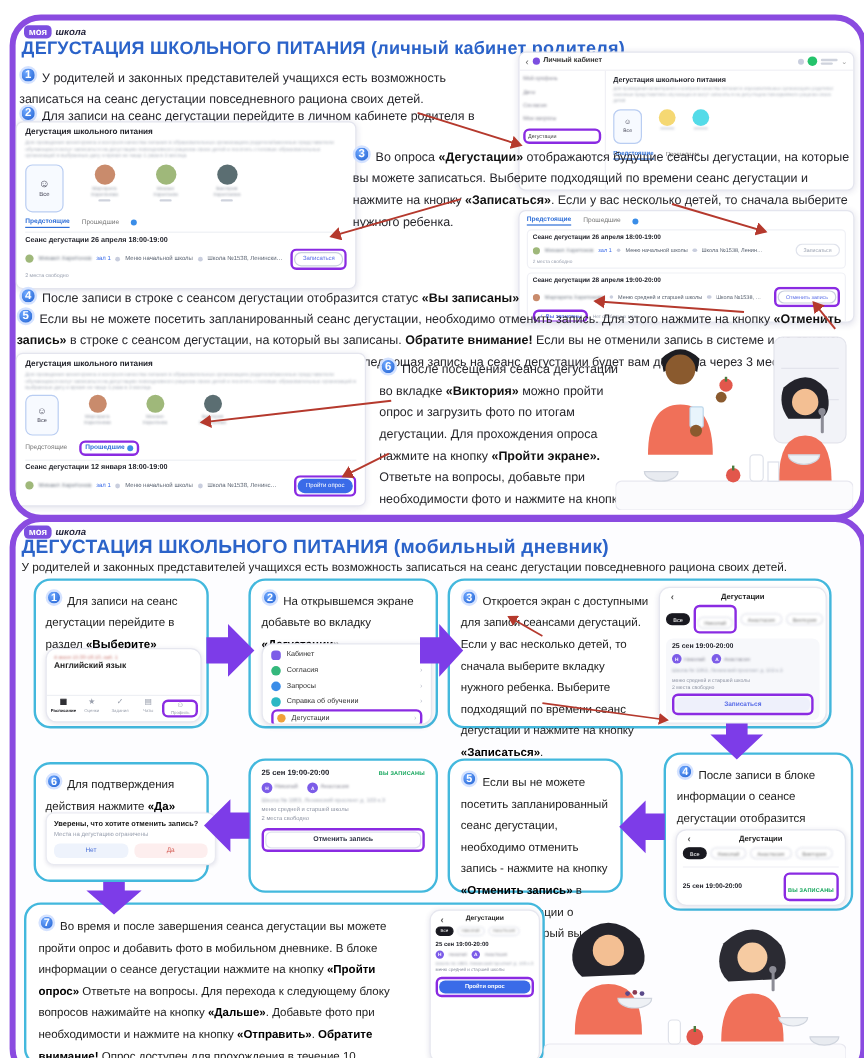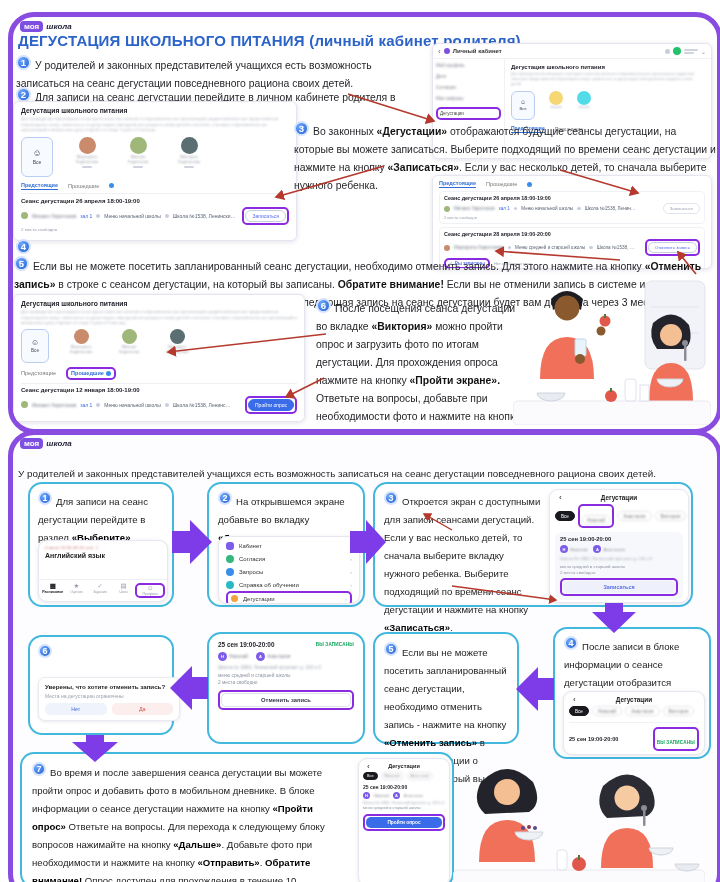--- a/index.html
+++ b/index.html
@@ -184,21 +184,21 @@
               <span class="pill">Записаться</span>
             </span>
           </div>
           <div class="free" style="margin-top:2px;">2 места свободно</div>
         </div>
       </div>
     </div>
 
     <div class="abs" style="left:281px;top:104px;width:422px;">
       <span class="stepnum">3</span>
-      <span class="steptext"><span>Во законных </span><b>«Дегустации»</b><span> отображаются будущие сеансы дегустации, на которые вы можете записаться. Выберите подходящий по времени сеанс дегустации и нажмите на кнопку </span><b>«Записаться»</b><span>. Если у вас несколько детей, то сначала выберите нужного ребенка.</span></span>
+      <span class="steptext"><span>Во опроса </span><b>«Дегустации»</b><span> отображаются будущие сеансы дегустации, на которые вы можете записаться. Выберите подходящий по времени сеанс дегустации и нажмите на кнопку </span><b>«Записаться»</b><span>. Если у вас несколько детей, то сначала выберите нужного ребенка.</span></span>
     </div>
 
     <div class="shot" style="left:419px;top:158px;width:278px;height:92px;">
       <div style="padding:4px 6px;">
         <div class="tabs">
           <span class="tab-on">Предстоящие</span>
           <span>Прошедшие</span>
           <span class="dot" style="width:5px;height:5px;background:#3a8de8;"></span>
         </div>
         <div style="border:1px solid #f0f1f6;border-radius:4px;padding:3px 4px;margin-top:3px;">
@@ -234,20 +234,21 @@
               <span style="color:#5b6ee8;font-size:4.5px;font-weight:bold;">Вы записаны</span>
             </span>
             <span class="free" style="font-size:4px;">Нет свободных мест</span>
           </div>
         </div>
       </div>
     </div>
 
     <div class="abs" style="left:3px;top:222px;width:640px;">
       <span class="stepnum">4</span>
+      <span class="steptext"><span>После записи в строке с сеансом дегустации отобразится статус </span><b>«Вы записаны»</b></span>
     </div>
 
     <div class="abs" style="left:1px;top:239px;width:698px;">
       <span class="stepnum">5</span>
       <span class="steptext"><span>Если вы не можете посетить запланированный сеанс дегустации, необходимо отменить запись. Для этого нажмите на кнопку </span><b>«Отменить запись»</b><span> в строке с сеансом дегустации, на который вы записаны. </span><b>Обратите внимание!</b><span> Если вы не отменили запись в системе и не явились на сеанс дегустации – дегустация считается пройденной. Следующая запись на сеанс дегустации будет вам доступна через 3 месяца.</span></span>
     </div>
 
     <div class="shot" style="left:0px;top:277px;width:290px;height:126px;">
       <div style="padding:5px 7px;">
         <div class="shead">Дегустация школьного питания</div>
@@ -326,20 +327,24 @@
       <path d="M24 114 a14 8 0 0 0 28 0 z" fill="#e8ebf0" stroke="#cfd4dd"></path>
     </svg>
   </section>
 
   <section class="card" style="left:8px;top:430px;width:704px;height:460px;background:#fdfdff;">
 
     <div class="abs logo" style="left:7px;top:3px;">
       <span class="badge">моя</span>
       <span class="word">школа</span>
     </div>
+    <div class="abs title" style="left:5px;top:13px;font-size:16px;">
+      <span>ДЕГУСТАЦИЯ ШКОЛЬНОГО ПИТАНИЯ</span>
+      <span>(мобильный дневник)</span>
+    </div>
     <div class="abs sub" style="left:5px;top:33px;width:690px;">У родителей и законных представителей учащихся есть возможность записаться на сеанс дегустации повседневного рациона своих детей.</div>
 
     <div class="cyanbox" style="left:15px;top:47px;width:146px;height:125px;">
       <div style="padding:7px 8px 0 8px;">
         <span class="mnum">1</span>
         <span class="mstep"><span>Для записи на сеанс дегустации перейдите в раздел </span><b>«Выберите»</b></span>
       </div>
       <div class="phone" style="left:8px;top:56px;width:128px;height:60px;">
         <div style="padding:4px 6px;">
           <div class="blur" style="font-size:4.4px;color:#c05b52;">4 июня 15:30-16:10, каб. 1</div>
@@ -441,20 +446,21 @@
               <div style="background:#eef0fb;border-radius:5px;text-align:center;padding:3px 0;font-size:5.4px;color:#5b6ee8;font-weight:bold;">Записаться</div>
             </div>
           </div>
         </div>
       </div>
     </div>
 
     <div class="cyanbox" style="left:15px;top:200px;width:146px;height:100px;">
       <div style="padding:7px 8px 0 8px;">
         <span class="mnum">6</span>
+        <span class="mstep"><span>Для подтверждения действия нажмите </span><b>«Да»</b></span>
       </div>
       <div style="position:absolute;left:8px;top:40px;width:128px;background:#fff;border:1px solid #e9eaf1;border-radius:7px;box-shadow:0 1px 3px rgba(50,50,110,.1);padding:5px 6px;">
         <div style="font-size:6.2px;font-weight:bold;color:#222;line-height:1.25;">Уверены, что хотите отменить запись?</div>
         <div style="font-size:5px;color:#9aa1b0;margin-top:2px;">Места на дегустацию ограничены</div>
         <div style="display:flex;gap:5px;margin-top:4px;">
           <div style="flex:1;background:#eef3fc;color:#4a70d8;border-radius:5px;text-align:center;font-size:5.4px;padding:3px 0;">Нет</div>
           <div style="flex:1;background:#fdeeee;color:#d2574e;border-radius:5px;text-align:center;font-size:5.4px;padding:3px 0;">Да</div>
         </div>
       </div>
     </div>

